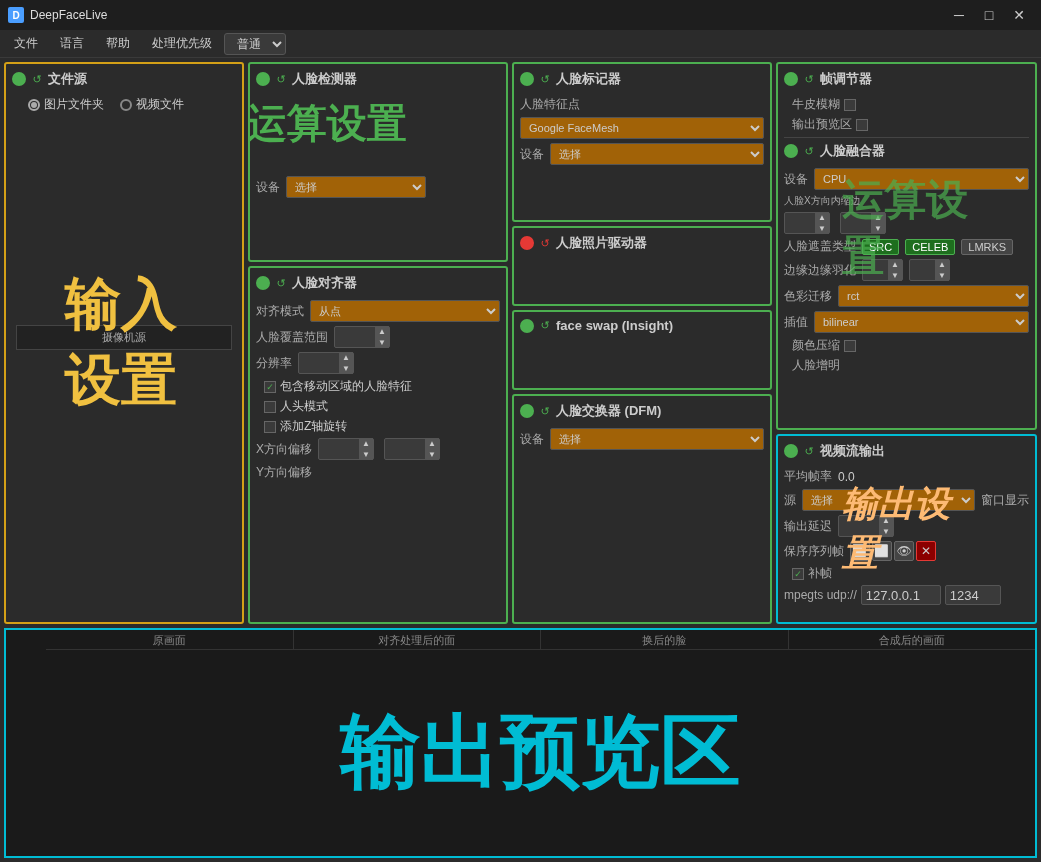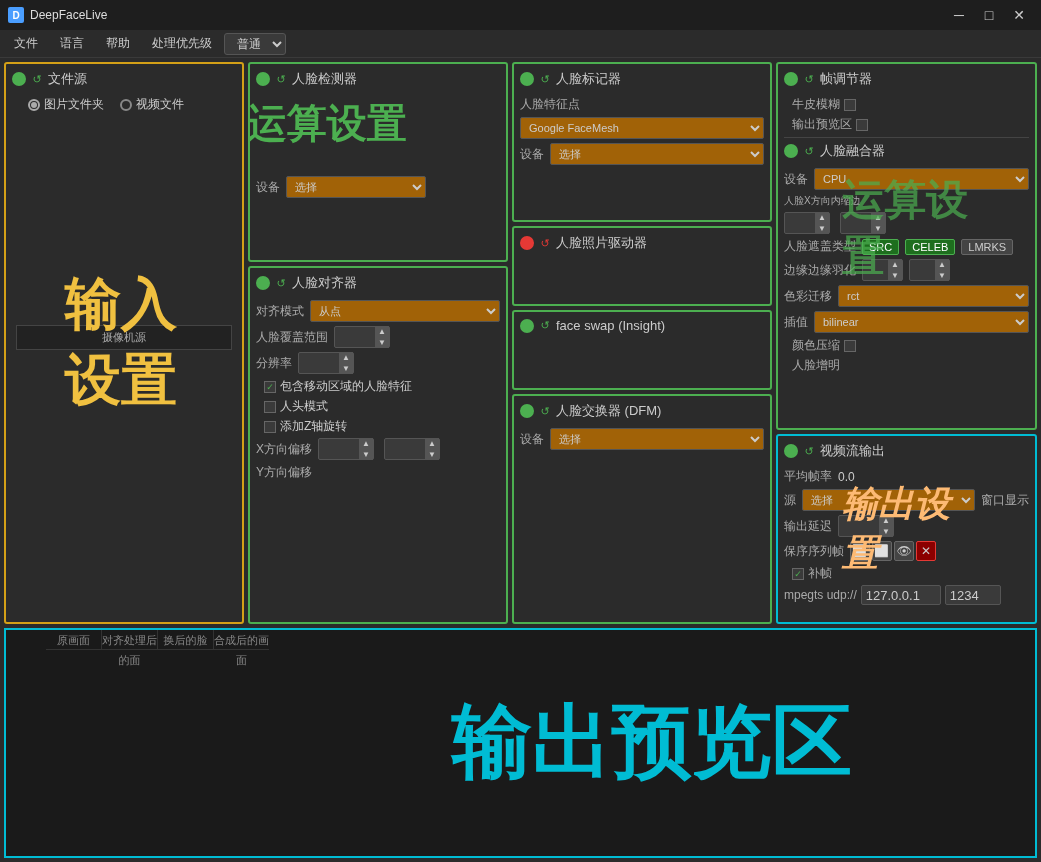--- a/index.html
+++ b/index.html
@@ -125,21 +125,21 @@
       color: #4caf50;
       font-size: 11px;
       cursor: pointer;
       background: transparent;
       border: none;
       color: #4caf50;
     }
     .panel-title {
       color: #ccc;
       font-size: 13px;
-      font-weight: normal;
+      font-weight: bold;
     }
 
     
     .left-panel {
       width: 240px;
       flex-shrink: 0;
     }
 
     .radio-group {
       display: flex;
@@ -284,21 +284,21 @@
     .checkbox.checked::after { content: '✓'; }
 
     
     .bottom-preview {
       flex: 1;
       border: 2px solid #00bcd4;
       margin: 0 4px 4px 4px;
       background: #1a1a1a;
       position: relative;
       display: flex;
-      flex-direction: row;
+      flex-direction: column;
       padding-left: 40px;
     }
     .preview-labels {
       display: flex;
       border-bottom: 1px solid #333;
       height: 20px;
     }
     .preview-label {
       flex: 1;
       text-align: center;

